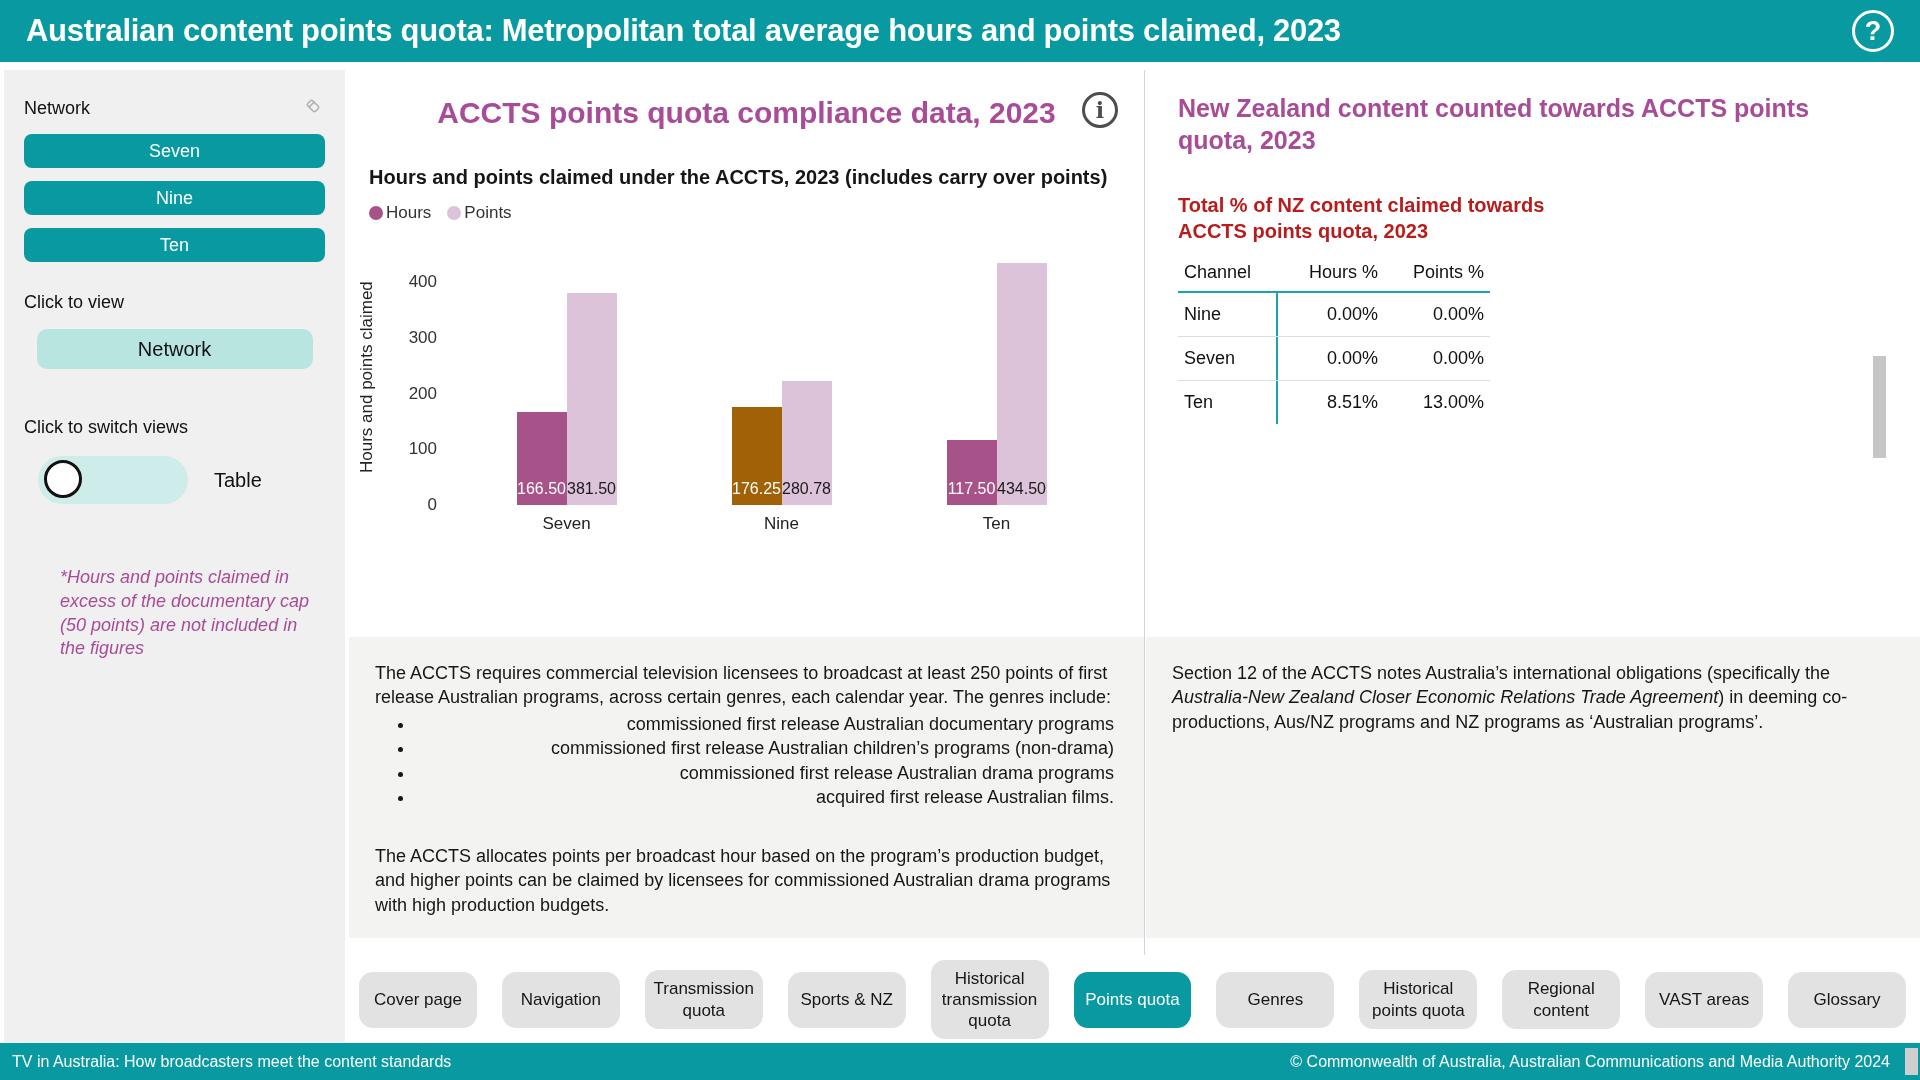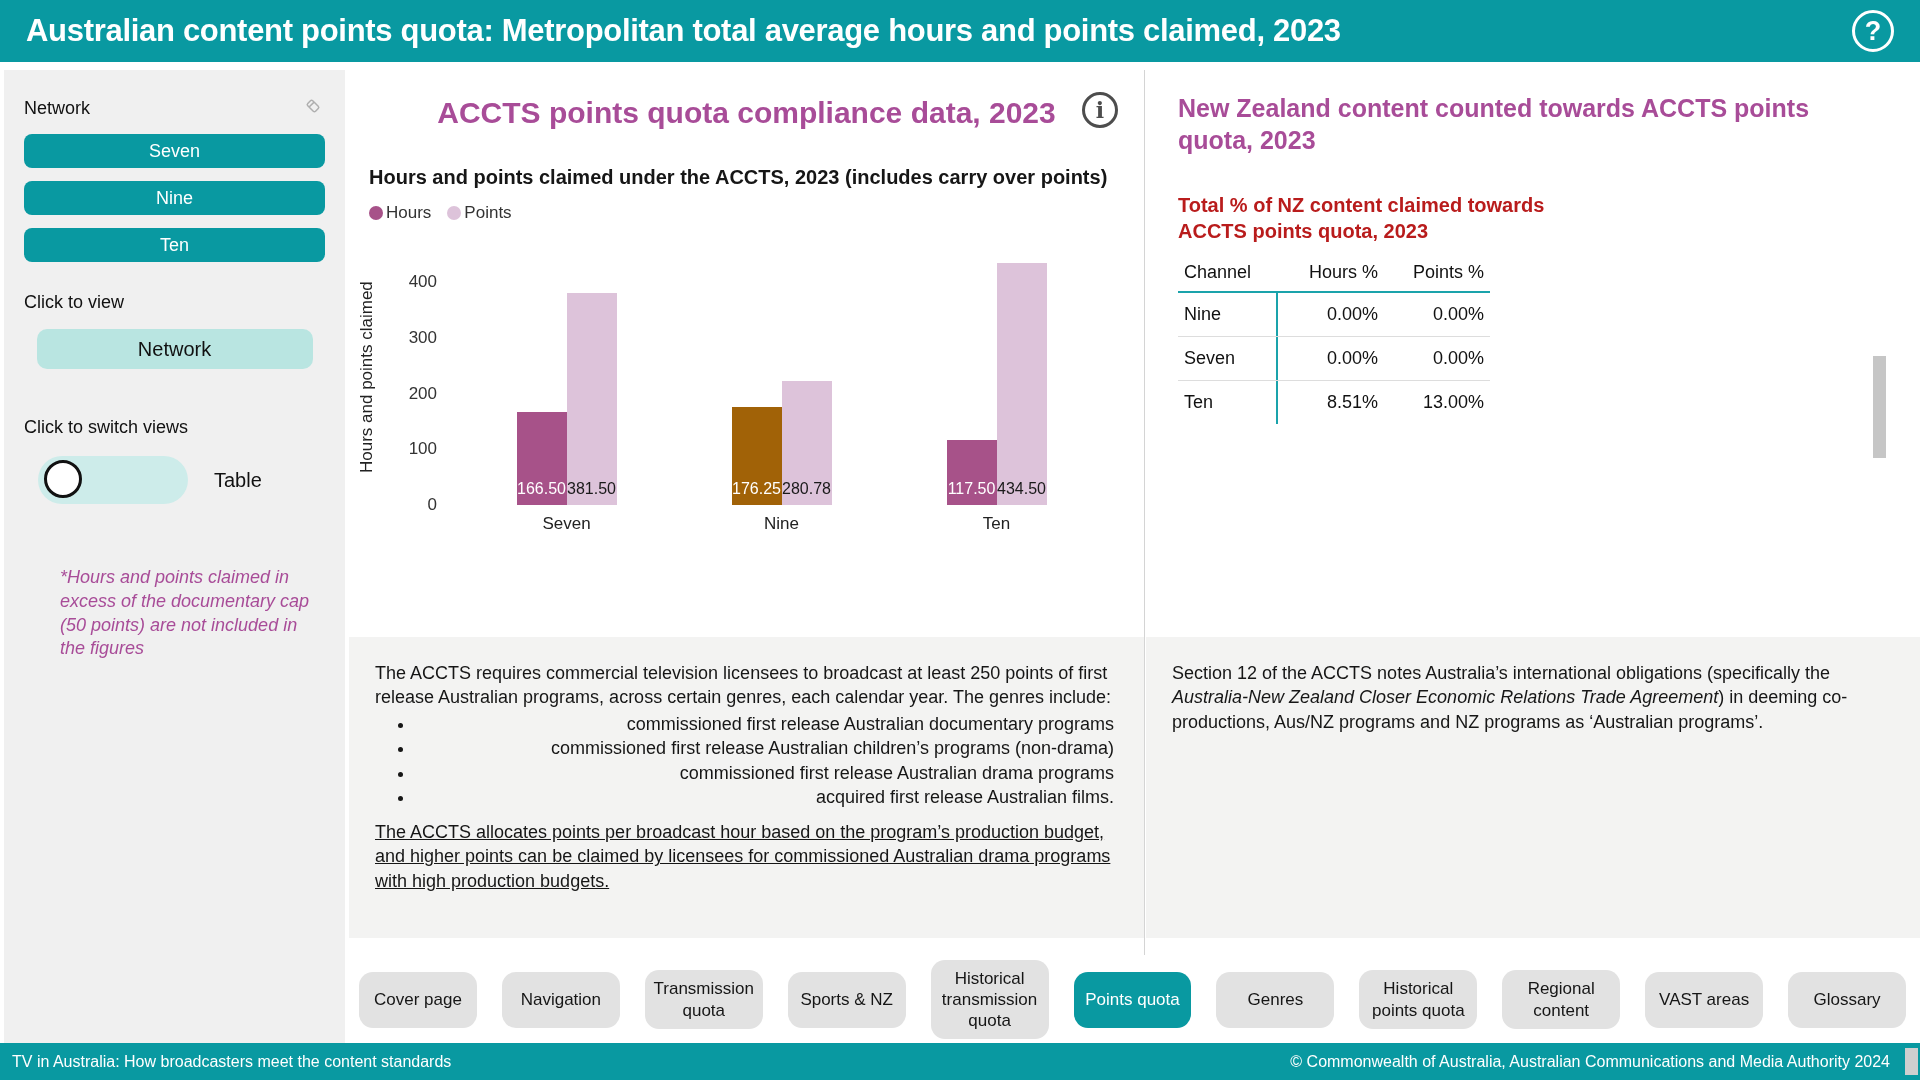--- a/index.html
+++ b/index.html
@@ -61,21 +61,21 @@
   .ytick{position:absolute;right:0;font-size:17px;color:#333;}
   .plot{position:absolute;left:10px;right:0;bottom:34px;top:10px;display:flex;align-items:flex-end;justify-content:space-around;}
   .group{position:relative;display:flex;align-items:flex-end;}
   .bar{width:50px;position:relative;}
   .bar-label{position:absolute;bottom:7px;left:-4px;right:-4px;text-align:center;font-size:16px;white-space:nowrap;}
   .xlabel{position:absolute;top:100%;margin-top:9px;left:0;right:0;text-align:center;font-size:17px;color:#222;}
 
   .text-block{height:301px;background:var(--panel-gray);padding:24px 30px 0 26px;font-size:18px;color:#161616;line-height:1.36;}
   .text-block ul{margin:2px 0 0 0;padding-left:40px;}
   .text-block li{padding-left:0;text-align:right;}
-  .para2{margin-top:10px;text-decoration:underline;}
+  .para2{margin-top:34px;}
 
   
   .right-panel{position:absolute;left:1146px;top:70px;width:774px;height:885px;background:#fff;}
   .nz-top{position:relative;height:567px;padding:22px 34px 0 32px;}
   .nz-title{color:var(--purple);font-size:25px;font-weight:bold;line-height:1.28;max-width:640px;}
   .nz-subtitle{margin-top:36px;font-size:20px;font-weight:bold;color:#b91c1c;line-height:1.3;max-width:410px;}
   .nz-table{margin-top:12px;width:312px;font-size:18px;color:#111;}
   .nz-thead{display:grid;grid-template-columns:100px 106px 106px;padding:6px 0 8px 0;}
   .nz-thead span{padding:0 6px;}
   .nz-thead .h1,.nz-thead .h2{text-align:right;}

